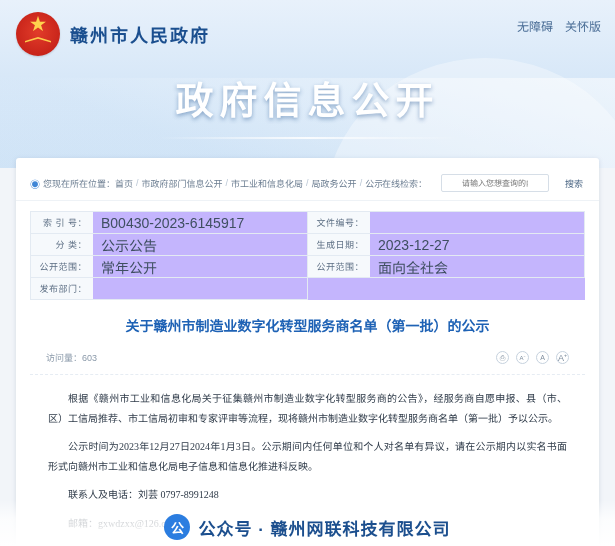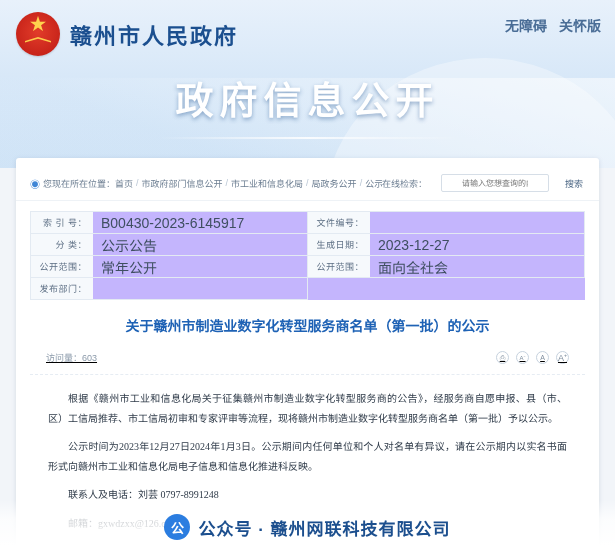--- a/index.html
+++ b/index.html
@@ -61,35 +61,34 @@
     position: absolute;
     left: 9px; right: 9px; bottom: 9px;
     height: 10px;
     background:
       linear-gradient(90deg, #ffd34d 0 100%);
     clip-path: polygon(0 40%, 50% 0, 100% 40%, 100% 55%, 50% 18%, 0 55%);
     opacity: .95;
   }
   .gov-title {
     margin-left: 10px;
-    font-size: 22px;
+    font-size: 18px;
     font-weight: bold;
     letter-spacing: 2px;
     color: #1b4f8f;
     font-family: "Liberation Serif", serif;
     text-align: center;
   }
   .header-links {
     margin-left: auto;
     display: flex;
     gap: 12px;
-    font-size: 14px;
+    font-size: 12px;
     color: #4a6d96;
     padding-bottom: 18px;
-    font-weight: bold;
   }
   .header-links span { cursor: pointer; }
 
   .banner-title {
     position: relative;
     text-align: center;
     margin-top: 14px;
     font-family: "Liberation Serif", serif;
     font-size: 38px;
     font-weight: bold;
@@ -209,21 +208,20 @@
     margin: 16px 30px 0;
     line-height: 1.5;
     font-family: "Liberation Serif", serif;
   }
   .doc-subrow {
     display: flex;
     align-items: flex-end;
     padding: 8px 16px 10px;
     border-bottom: 1px dashed #e6ecf3;
     margin: 6px 14px 0;
-    text-decoration: underline;
   }
   .visits {
     font-size: 9px;
     color: #8a99a9;
   }
   .tools {
     margin-left: auto;
     display: flex;
     align-items: center;
     gap: 7px;

